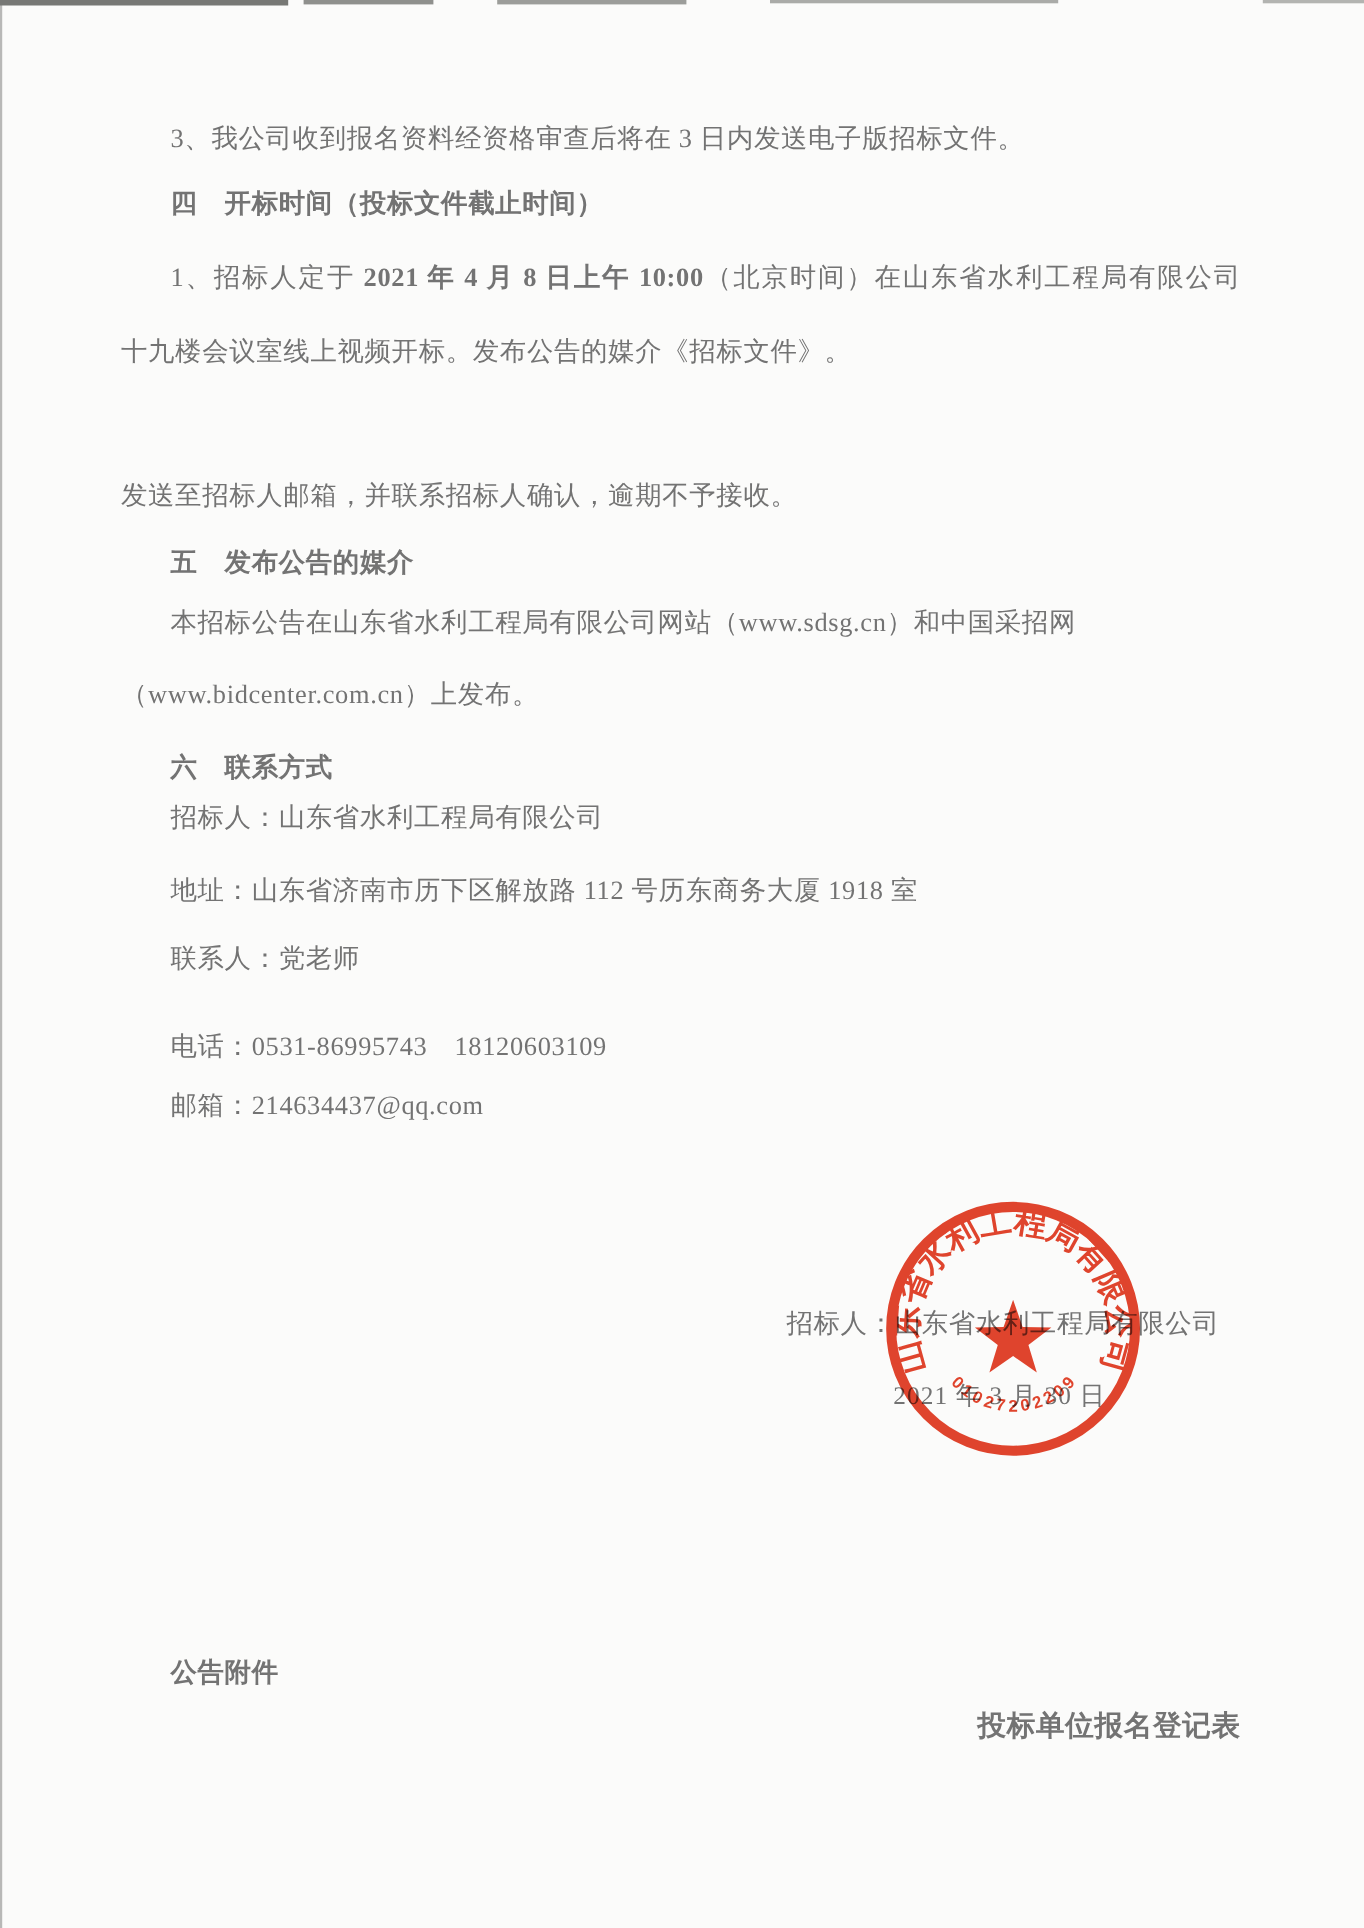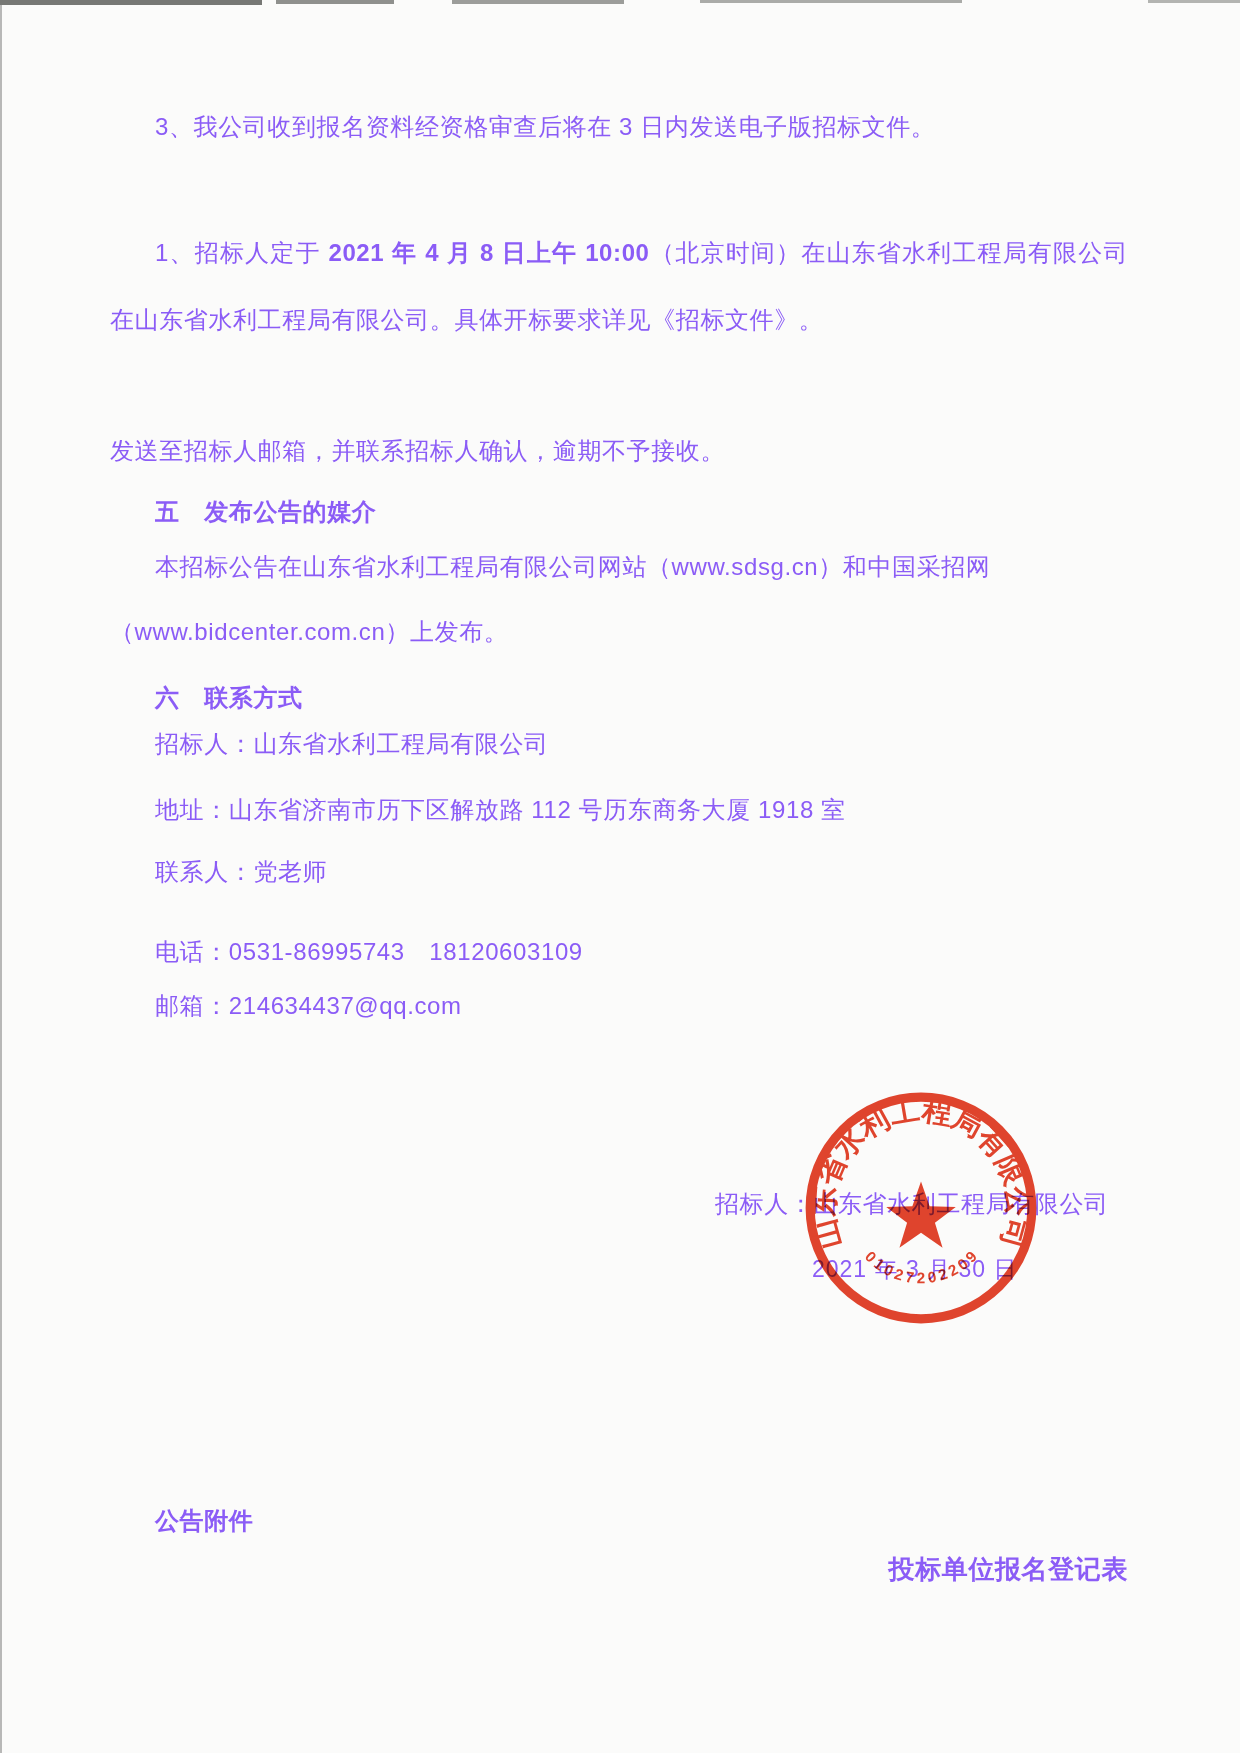--- a/index.html
+++ b/index.html
@@ -25,21 +25,22 @@
   .b5{left:1148px;width:92px;height:3px;background:#b3b4b1;}
   
   .ln{
     position:absolute;
     left:110px;
     width:1018px;
     font-size:24px;
     line-height:30px;
     letter-spacing:.6px;
     white-space:nowrap;
-    color:#8b5cf6;
+    color:#737373;
+    font-family:Liberation Serif, serif;
   }
   .ind{left:155px;width:973px;}
   .bold{font-weight:700;}
   .just{white-space:normal;text-align:justify;text-align-last:justify;}
   .ln b{font-weight:700;}
   .sig{left:715px;width:auto;font-size:24px;}
   .date{left:812px;width:auto;font-size:23px;letter-spacing:1px;}
   .center-title{left:110px;width:1018px;text-align:right;font-size:26px;font-weight:700;white-space:normal;}
   
   .seal{
@@ -58,24 +59,25 @@
 
   <div class="edge-line"></div>
   <div class="band b1"></div>
   <div class="band b2"></div>
   <div class="band b3"></div>
   <div class="band b4"></div>
   <div class="band b5"></div>
 
   <div class="ln ind" style="top:112px">3、我公司收到报名资料经资格审查后将在 3 日内发送电子版招标文件。</div>
 
+  <div class="ln ind bold" style="top:171px">四　开标时间（投标文件截止时间）</div>
 
   <div class="ln ind just" style="top:238px"><span>1、招标人定于 </span><b>2021 年 4 月 8 日上午 10:00</b><span>（北京时间）在山东省水利工程局有限公司</span></div>
 
-  <div class="ln" style="top:305px">在山东省水利工程局有限公司。具体开标要求详见《招标文件》。</div>
+  <div class="ln" style="top:305px">十九楼会议室线上视频开标。发布公告的媒介《招标文件》。</div>
 
 
   <div class="ln" style="top:436px">发送至招标人邮箱，并联系招标人确认，逾期不予接收。</div>
 
   <div class="ln ind" style="top:552px">本招标公告在山东省水利工程局有限公司网站（www.sdsg.cn）和中国采招网</div>
 
   <div class="ln ind bold" style="top:497px">五　发布公告的媒介</div>
 
   <div class="ln" style="top:617px">（www.bidcenter.com.cn）上发布。</div>
 

